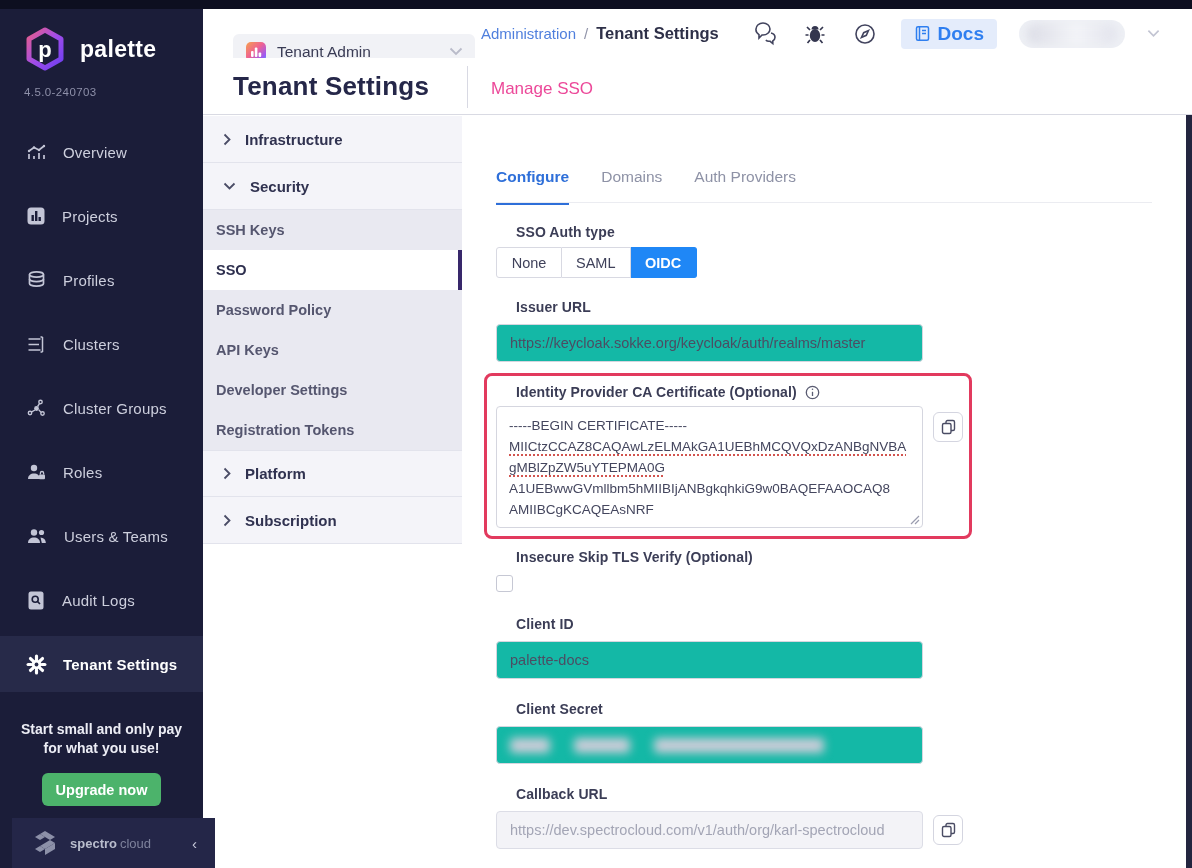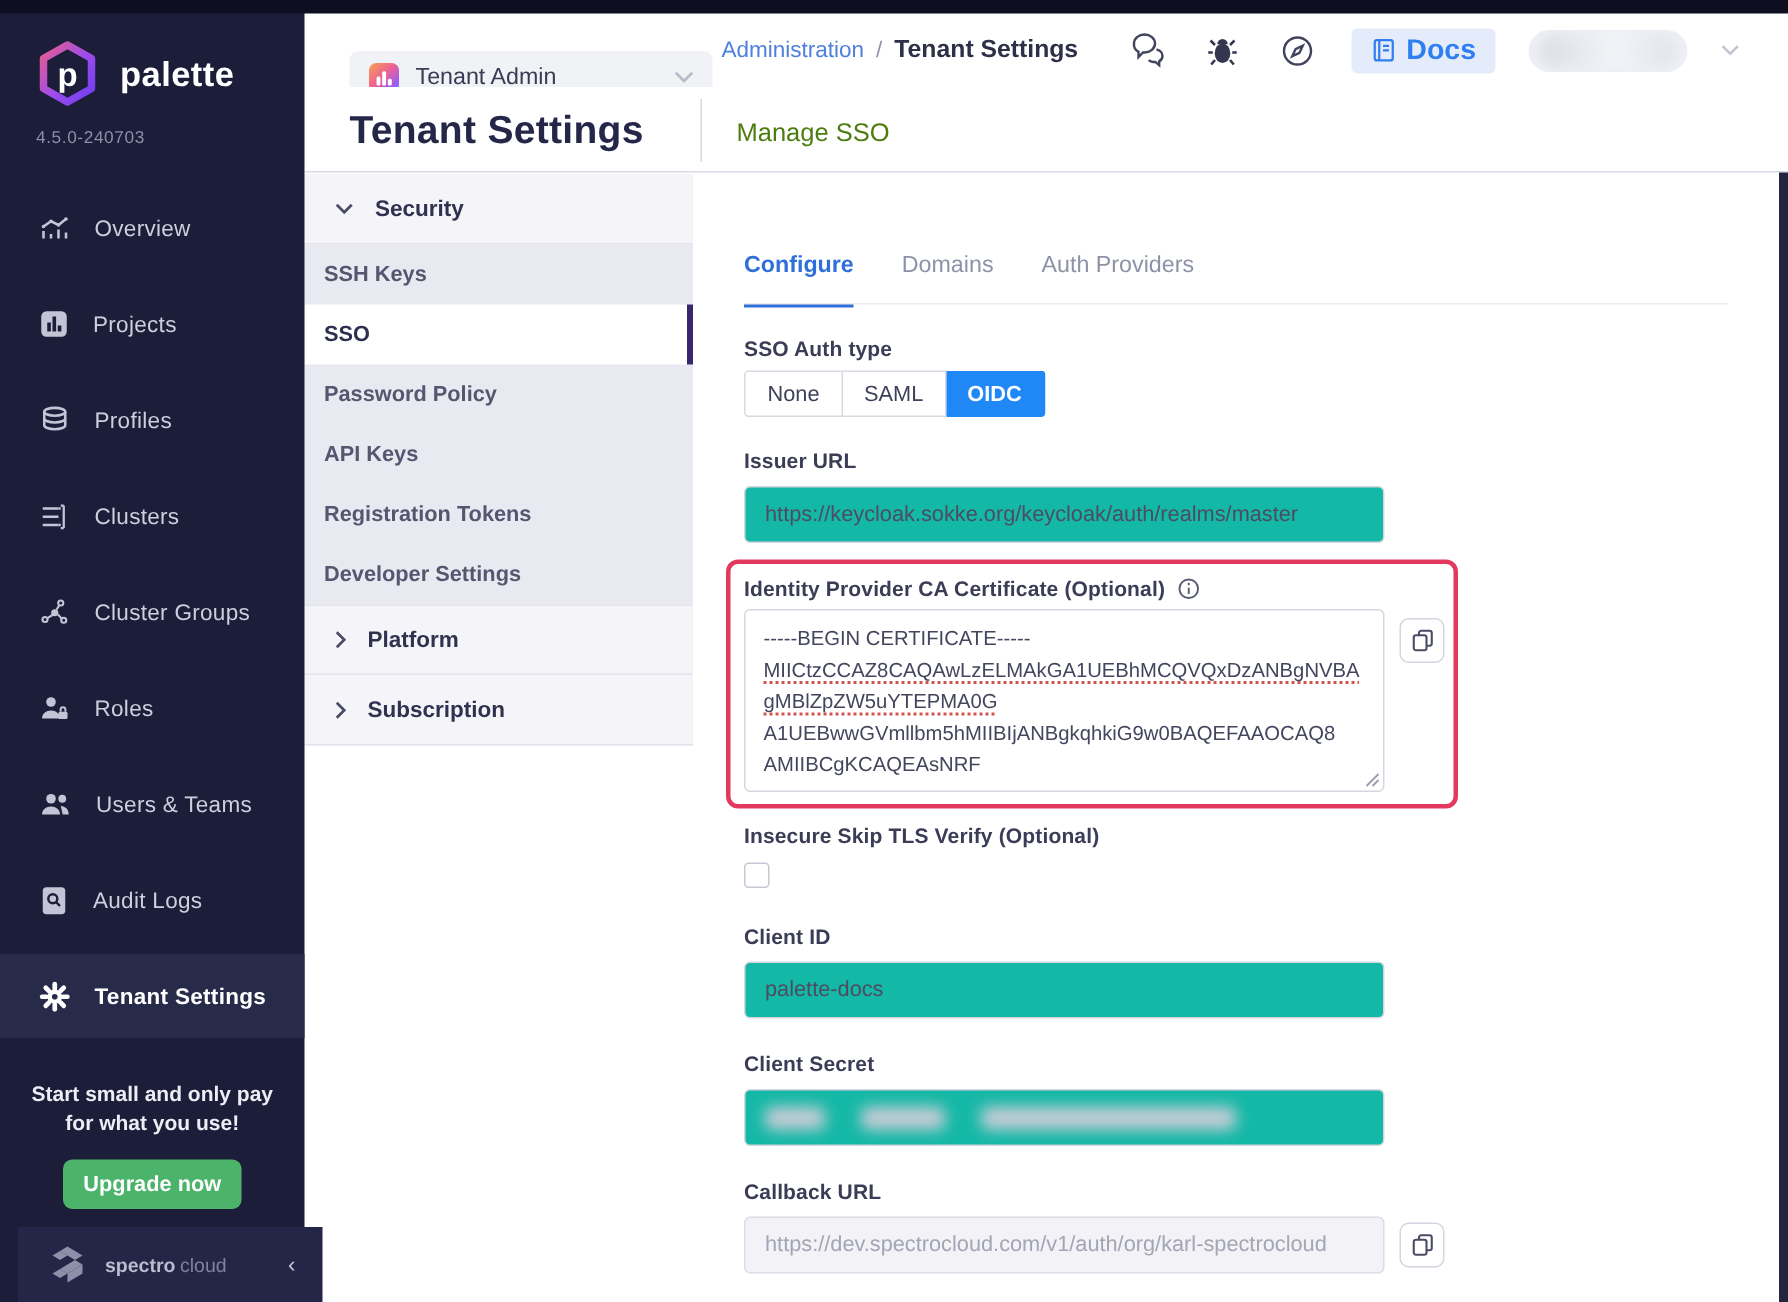--- a/index.html
+++ b/index.html
@@ -39,38 +39,38 @@
   .tb-icons { position:absolute; right:32px; top:0; height:49px; display:flex; align-items:center; gap:22px; }
   .tb-iconbtn { width:28px; height:28px; display:flex; align-items:center; justify-content:center; cursor:pointer; }
   .docs-btn { height:30px; padding:0 13px; background:#e4ecfb; border:none; border-radius:4px; display:flex; align-items:center; gap:7px; color:#2f7ff0; font-size:19px; font-weight:600; font-family:"Liberation Sans",sans-serif; cursor:pointer; }
   .user-chip { width:106px; height:28px; background:#eef0f5; border-radius:14px; overflow:hidden; position:relative; cursor:pointer; }
   .user-chip .blur { position:absolute; inset:3px 8px; background:linear-gradient(90deg,#dcdde6,#f3f4f8 55%,#e2e3ec); filter:blur(4px); border-radius:10px; }
 
   
   .page-head { position:absolute; left:203px; top:58px; width:989px; height:57px; background:#fff; border-bottom:1px solid #d9dae3; }
   .page-title { position:absolute; left:30px; top:13px; color:#252749; font-size:26px; font-weight:700; letter-spacing:0.2px; }
   .head-divider { position:absolute; left:264px; top:8px; width:1px; height:42px; background:#d8d9e3; }
-  .page-subtitle { position:absolute; left:288px; top:21px; color:#4d7c0f; font-size:17px; font-weight:500; }
+  .page-subtitle { position:absolute; left:288px; top:21px; color:#ec4899; font-size:17px; font-weight:500; }
 
   
   .snav { position:absolute; left:203px; top:116px; width:259px; background:#f4f4f9; }
   .snav-head { height:47px; display:flex; align-items:center; gap:14px; padding-left:20px; border-bottom:1px solid #e2e3ec; cursor:pointer; background:#f4f4f9; }
   .snav-head .label { color:#303250; font-size:15px; font-weight:600; }
   .snav-subs { background:#e9e9f1; }
   .snav-sub { height:40px; display:flex; align-items:center; padding-left:13px; cursor:pointer; color:#55566f; font-size:14.5px; font-weight:600; }
   .snav-sub.active { background:#ffffff; color:#2d2f4e; font-weight:700; border-right:4px solid #38286b; }
 
   
   .main { position:absolute; left:462px; top:116px; width:724px; height:664px; background:#fff; }
   .tabs { position:absolute; left:34px; top:52px; display:flex; gap:32px; }
   .tab { font-size:15.5px; font-weight:500; color:#8e92a6; padding-bottom:16px; cursor:pointer; }
   .tab.active { color:#2e6fd9; font-weight:700; border-bottom:3px solid #2e6fd9; }
   .tabs-line { position:absolute; left:34px; top:86px; width:656px; height:1px; background:#ebecf1; }
 
-  .form-label { position:absolute; color:#3b3d56; font-size:14px; font-weight:600; letter-spacing:0.1px; }
+  .form-label { position:absolute; color:#3b3d56; font-size:14px; font-weight:600; letter-spacing:0.1px;margin-left:20px; }
   .text-input { position:absolute; left:34px; width:427px; height:38px; border:1px solid #d5d6df; border-radius:4px; background:#14b8a6; color:#4c4d63; font-size:14.5px; font-family:"Liberation Sans",sans-serif; padding:0 13px; display:flex; align-items:center; white-space:nowrap; overflow:hidden; }
   .text-input.disabled { background:#f3f3f7; border-color:#dcdde6; color:#a3a5b5; }
 
   .seg { position:absolute; left:34px; top:131px; display:flex; height:31px; border-radius:3px; cursor:pointer; }
   .seg-opt { min-width:66px; padding:0 14px; display:flex; align-items:center; justify-content:center; border:1px solid #d8d9e2; border-left-width:0; background:#fff; color:#3f415a; font-size:14.5px; font-weight:500; }
   .seg-opt:first-child { border-left-width:1px; border-radius:3px 0 0 3px; }
   .seg-opt:last-child { border-radius:0 3px 3px 0; }
   .seg-opt.selected { background:#1f87f6; border-color:#1f87f6; color:#fff; font-weight:600; }
 
   .hl-box { position:absolute; left:22px; top:257px; width:488px; height:166px; border:3px solid #e23a5e; border-radius:8px; }
@@ -332,33 +332,41 @@
 
   <div class="page-head">
     <div class="page-title">Tenant Settings</div>
     <div class="head-divider"></div>
     <div class="page-subtitle">Manage SSO</div>
   </div>
 
   <nav class="snav">
     <div class="snav-head">
       <span>
+          <svg width="8" height="13" viewBox="0 0 8 13" fill="none" stroke="#4a4c66" stroke-width="1.8">
+            <path d="M1.5 1.5 L6.5 6.5 L1.5 11.5"></path>
+          </svg>
+        </span>
+      <span class="label">Infrastructure</span>
+    </div>
+    <div class="snav-head">
+      <span>
           <svg width="13" height="8" viewBox="0 0 13 8" fill="none" stroke="#4a4c66" stroke-width="1.8">
             <path d="M1.5 1.5 L6.5 6.5 L11.5 1.5"></path>
           </svg>
         </span>
       <span class="label">Security</span>
     </div>
     <div class="snav-subs">
       <div class="snav-sub">SSH Keys</div>
       <div class="snav-sub active">SSO</div>
       <div class="snav-sub">Password Policy</div>
       <div class="snav-sub">API Keys</div>
+      <div class="snav-sub">Developer Settings</div>
       <div class="snav-sub">Registration Tokens</div>
-      <div class="snav-sub">Developer Settings</div>
     </div>
     <div class="snav-head" style="border-top:1px solid #e2e3ec">
       <span>
           <svg width="8" height="13" viewBox="0 0 8 13" fill="none" stroke="#4a4c66" stroke-width="1.8">
             <path d="M1.5 1.5 L6.5 6.5 L1.5 11.5"></path>
           </svg>
         </span>
       <span class="label">Platform</span>
     </div>
     <div class="snav-head">

